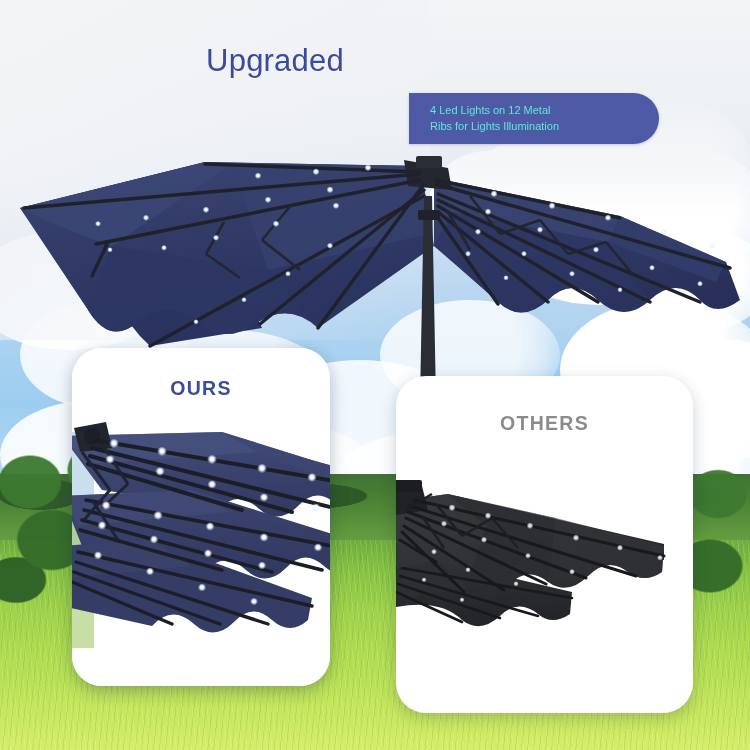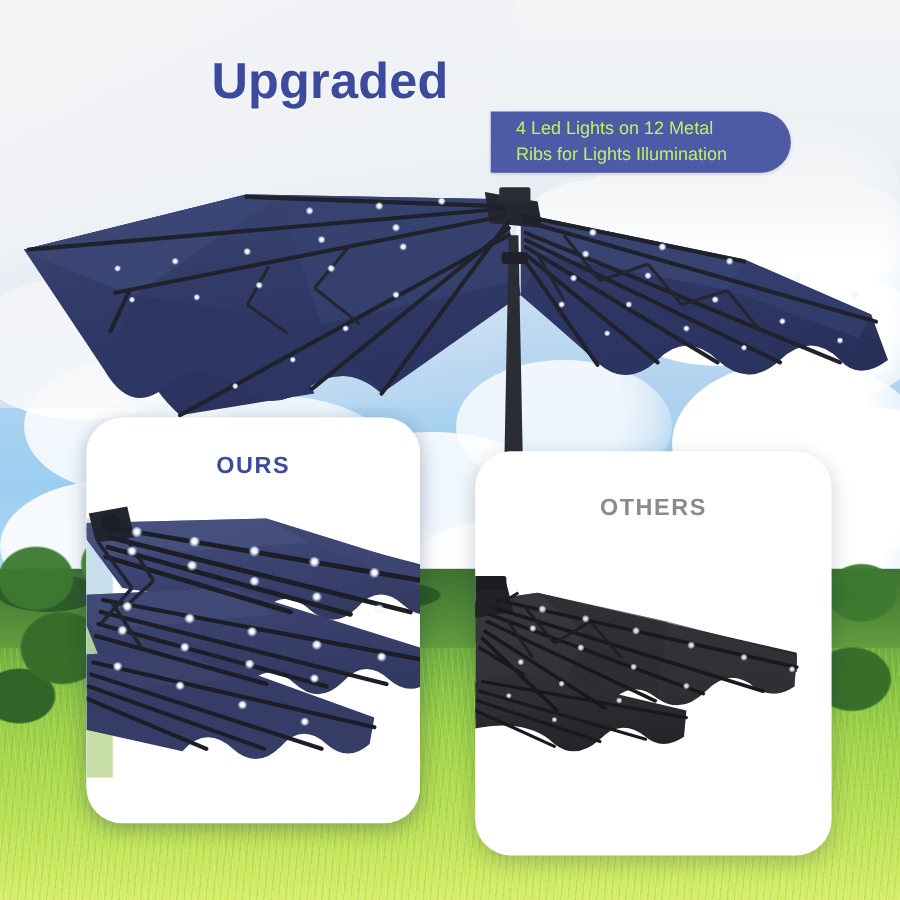--- a/index.html
+++ b/index.html
@@ -72,46 +72,46 @@
     opacity:.95;
   }
 
   
   .umbrella{position:absolute;left:0;top:150px;width:750px;height:250px;}
 
   
   .headline{
     position:absolute;left:150px;top:43px;width:250px;
     text-align:center;
-    font-size:42px;line-height:1.18;font-weight:bold;
+    font-size:31px;line-height:1.18;font-weight:normal;
     color:#3b4a9c;letter-spacing:.2px;
     text-shadow:0 1px 2px rgba(255,255,255,.55);
   }
   .headline .ln{display:block;white-space:nowrap;}
 
   
   .badge{
     position:absolute;left:409px;top:93px;width:250px;height:51px;
     background:#4e5aa6;
     border-radius:0 26px 26px 0;
     display:flex;align-items:center;
     box-shadow:0 1px 3px rgba(40,50,100,.22);
   }
   .badge-text{
-    color:#bef264;font-size:15px;line-height:1.38;font-weight:normal;
+    color:#5eead4;font-size:11px;line-height:1.38;font-weight:normal;
     padding-left:21px;padding-right:16px;
   }
   .badge-text .bl{display:block;white-space:nowrap;}
 
   
   .card{
     position:absolute;background:#ffffff;border-radius:30px;
   }
   .card-ours{
-    left:72px;top:348px;width:278px;height:338px;
+    left:72px;top:348px;width:258px;height:338px;
     box-shadow:0 5px 16px rgba(20,35,70,.30);
     z-index:6;overflow:hidden;
   }
   .card-others{
     left:396px;top:376px;width:273px;height:337px;
     box-shadow:0 5px 16px rgba(20,35,70,.22);
     z-index:5;overflow:hidden;padding-left:24px;
   }
   .card-label{
     position:absolute;left:0;right:0;text-align:center;

